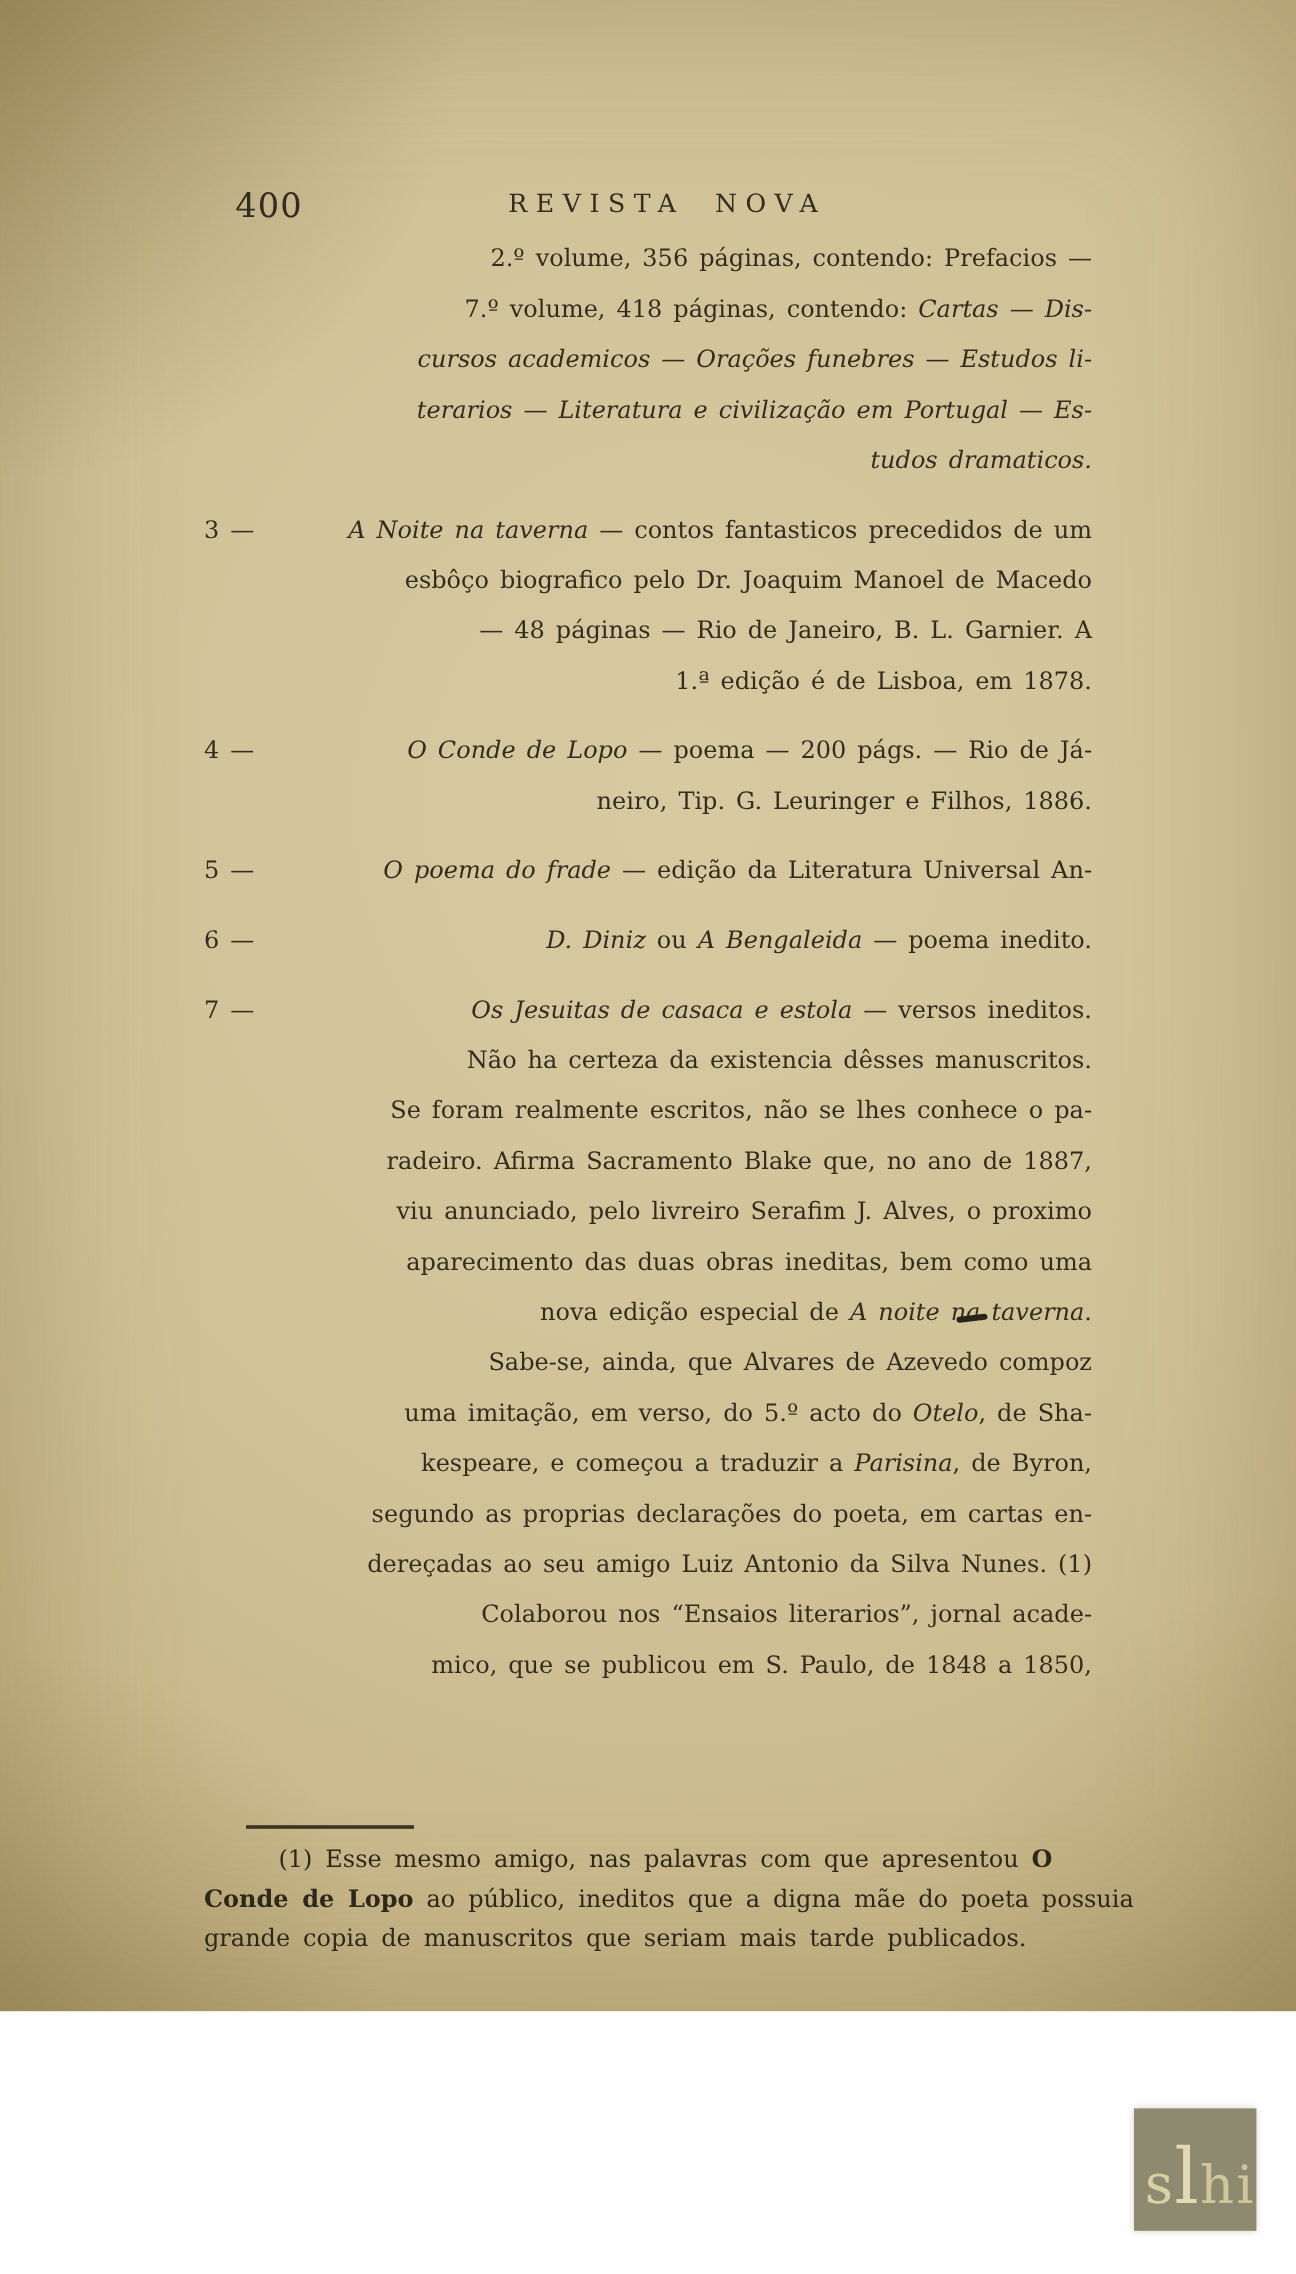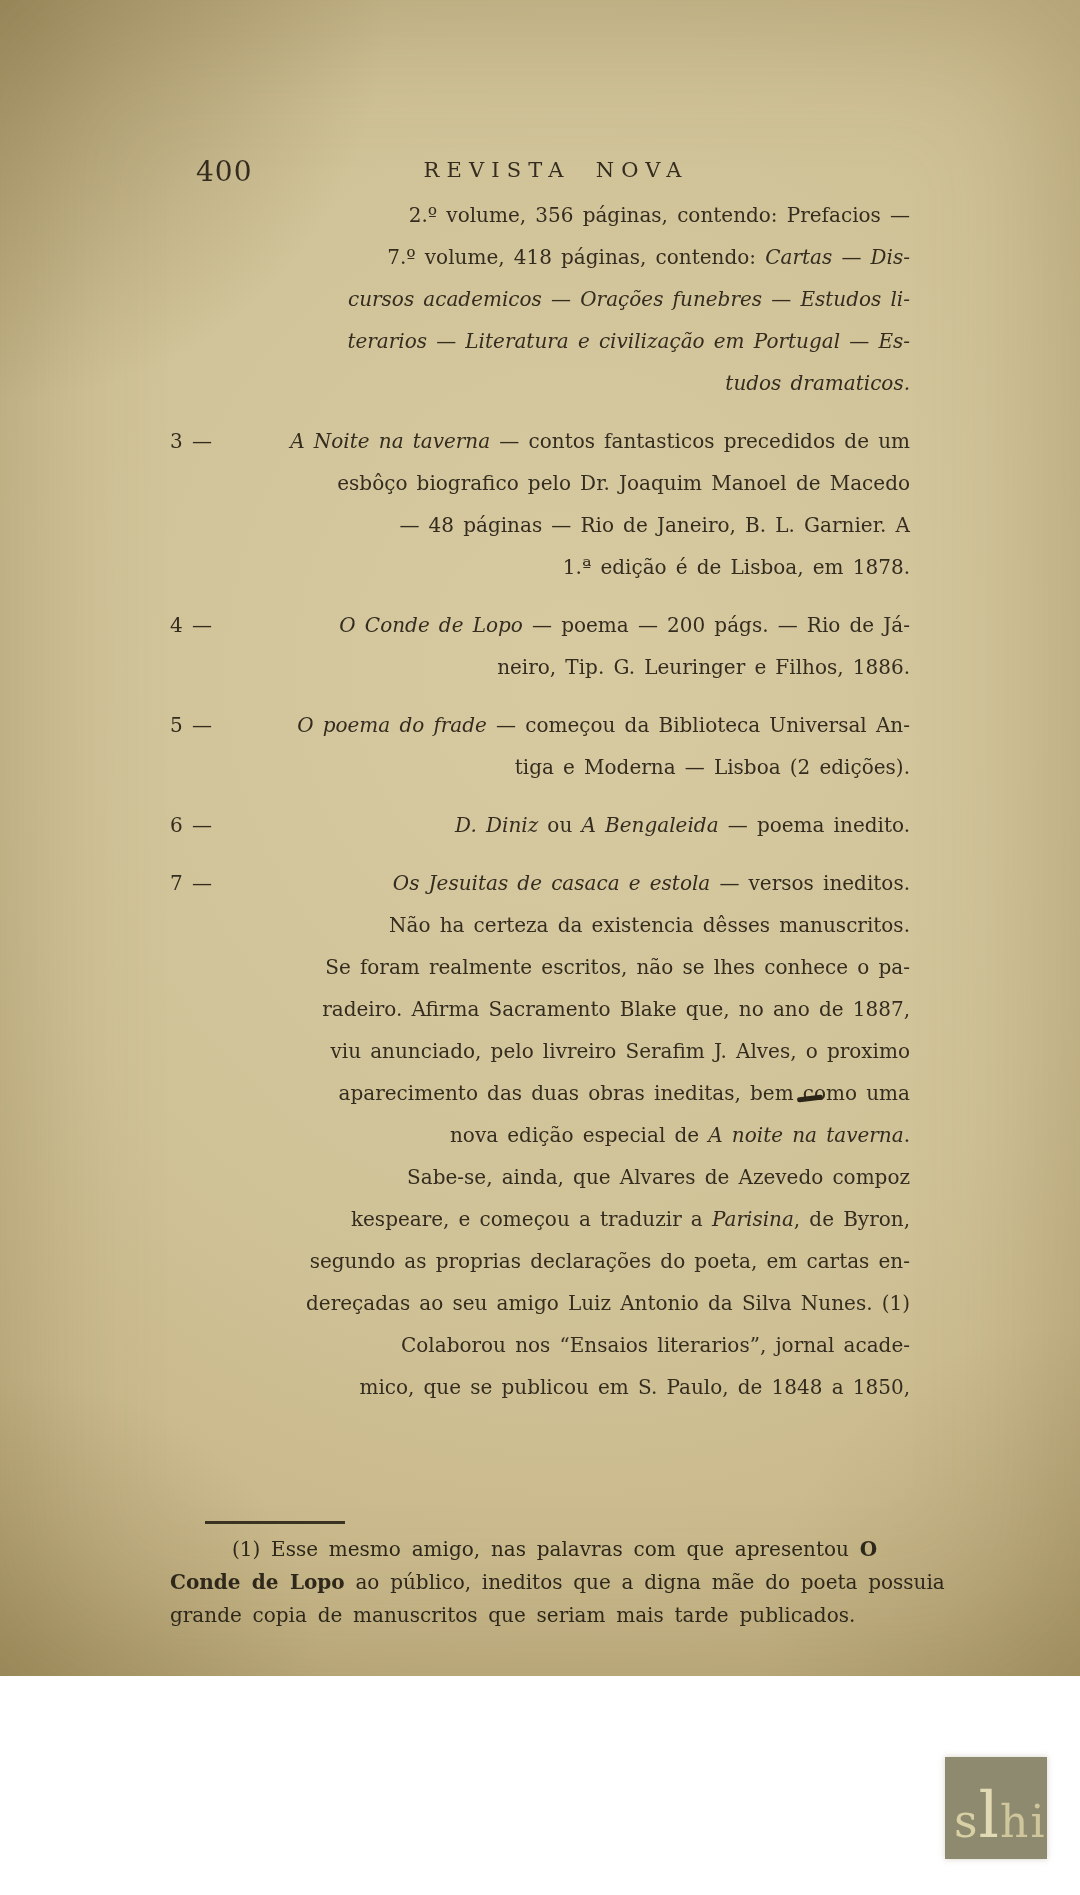--- a/index.html
+++ b/index.html
@@ -92,35 +92,35 @@
         <div class="line ind-1"><span class="num">3 —</span><em>A Noite na taverna</em><span> — contos fantasticos precedidos de um</span></div>
         <div class="line ind-1"><span>esbôço biografico pelo Dr. Joaquim Manoel de Macedo</span></div>
         <div class="line ind-1"><span>— 48 páginas — Rio de Janeiro, B. L. Garnier.  A</span></div>
         <div class="line ind-1"><span>1.ª edição é de Lisboa, em 1878.</span></div>
       </div>
       <div class="block">
         <div class="line ind-1"><span class="num">4 —</span><em>O Conde de Lopo</em><span> — poema — 200 págs. — Rio de Já-</span></div>
         <div class="line ind-1"><span>neiro, Tip. G. Leuringer e Filhos, 1886.</span></div>
       </div>
       <div class="block">
-        <div class="line ind-1"><span class="num">5 —</span><em>O poema do frade</em><span> — começou da Biblioteca Universal An-</span></div>
-        <div class="line ind-1"><span>tiga e Moderna — Lisboa (2 edições).</span></div>
+        <div class="line ind-1"><span class="num">5 —</span><em>O poema do frade</em><span> — edição da Literatura Universal An-</span></div>
       </div>
       <div class="block">
         <div class="line ind-1"><span class="num">6 —</span><em>D. Diniz</em><span> ou </span><em>A Bengaleida</em><span> — poema inedito.</span></div>
       </div>
       <div class="block">
         <div class="line ind-1"><span class="num">7 —</span><em>Os Jesuitas de casaca e estola</em><span> — versos ineditos.</span></div>
         <div class="line ind-2"><span>Não ha certeza da existencia dêsses manuscritos.</span></div>
         <div class="line ind-1"><span>Se foram realmente escritos, não se lhes conhece o pa-</span></div>
         <div class="line ind-1"><span>radeiro.  Afirma Sacramento Blake que, no ano de 1887,</span></div>
         <div class="line ind-1"><span>viu anunciado, pelo livreiro Serafim J. Alves, o proximo</span></div>
         <div class="line ind-1"><span>aparecimento das duas obras ineditas, bem como uma</span></div>
         <div class="line ind-1"><span>nova edição especial de </span><em>A noite na taverna</em><span>.</span></div>
         <div class="line ind-2"><span>Sabe-se, ainda, que Alvares de Azevedo compoz</span></div>
+        <div class="line ind-1"><span>uma imitação, em verso, do 5.º acto do </span><em>Otelo</em><span>, de Sha-</span></div>
         <div class="line ind-1"><span>kespeare, e começou a traduzir a </span><em>Parisina</em><span>, de Byron,</span></div>
         <div class="line ind-1"><span>segundo as proprias declarações do poeta, em cartas en-</span></div>
         <div class="line ind-1"><span>dereçadas ao seu amigo Luiz Antonio da Silva Nunes. (1)</span></div>
         <div class="line ind-2"><span>Colaborou nos “Ensaios literarios”, jornal acade-</span></div>
         <div class="line ind-1"><span>mico, que se publicou em S. Paulo, de 1848 a 1850,</span></div>
       </div>
     </div>
 
   <div class="ink-smudge"></div>
 

